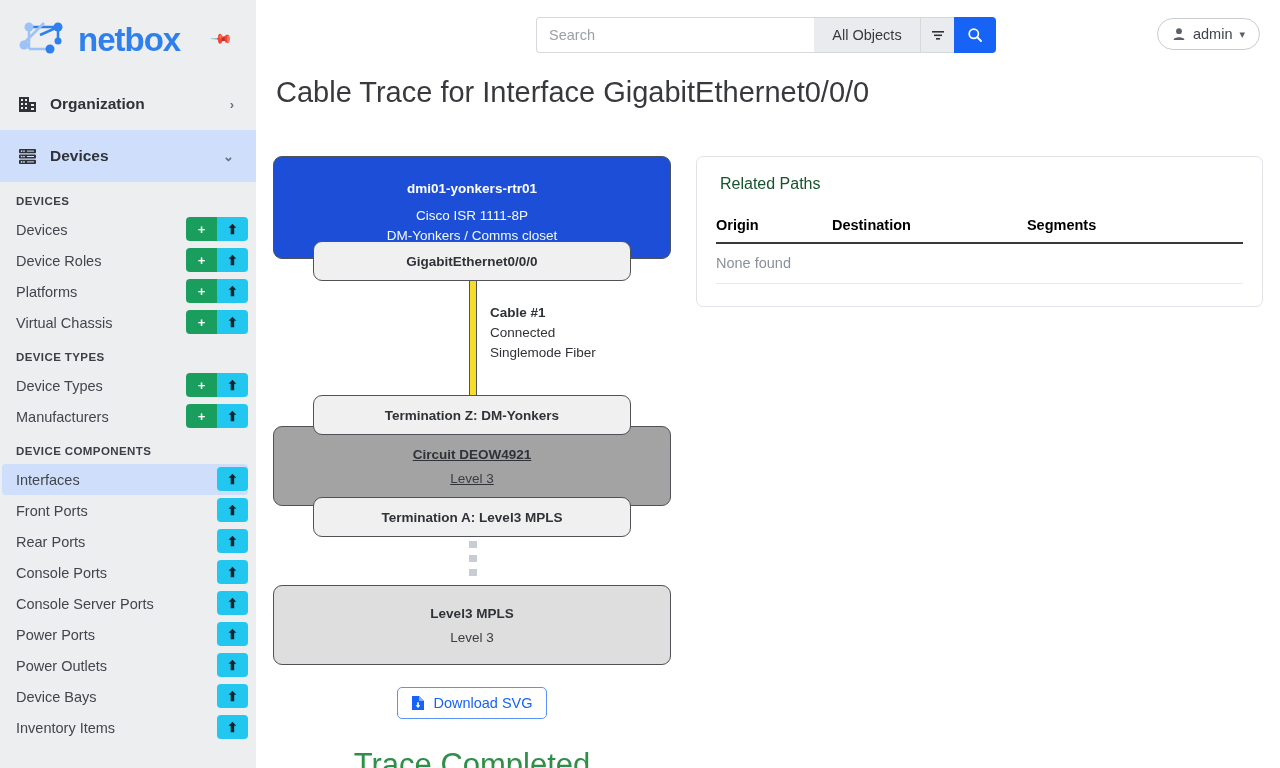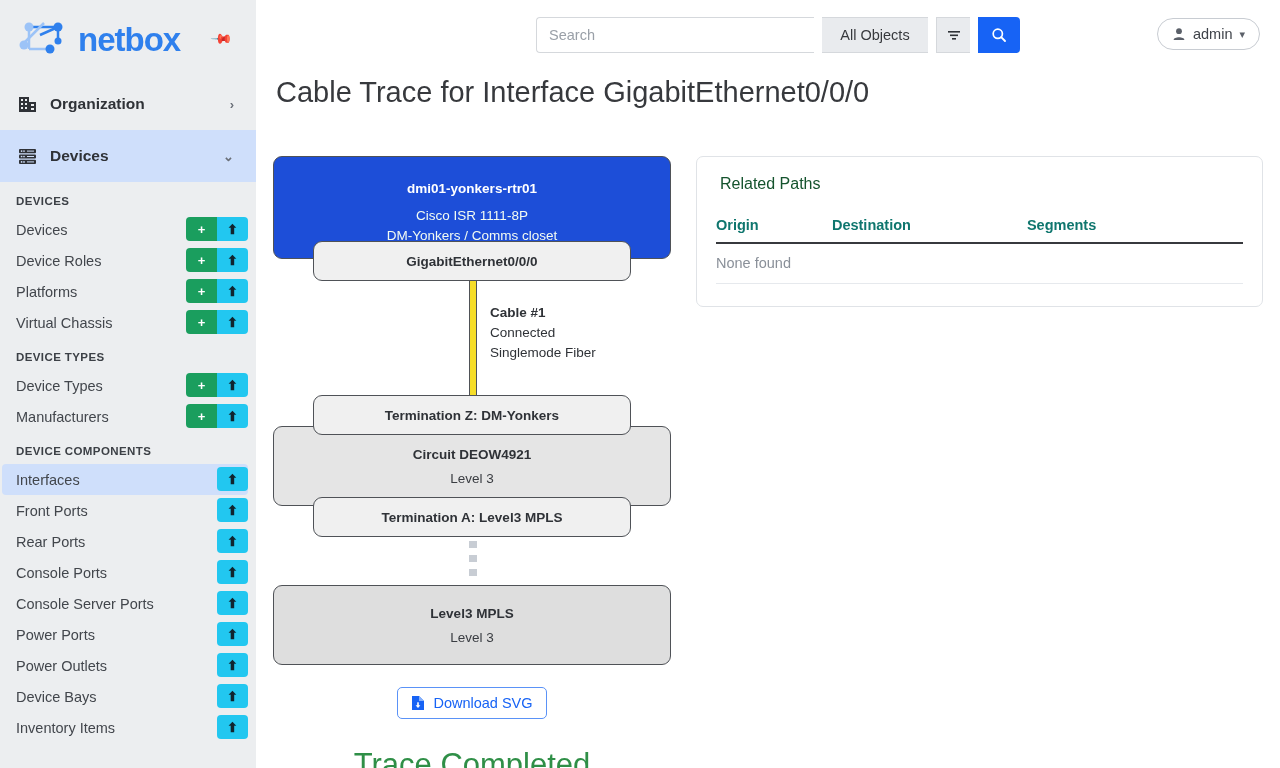--- a/index.html
+++ b/index.html
@@ -90,21 +90,21 @@
 
   
   #topbar {
     position: absolute; left: 256px; top: 0;
     width: 1024px; height: 70px;
     background: #ffffff;
   }
   .search-wrap {
     position: absolute; left: 280px; top: 17px;
     display: flex; height: 44px;
-    border-radius: 0; overflow: hidden; gap: 8px;
+    border-radius: 0; overflow: hidden;
   }
   .search-input {
     width: 278px; height: 36px;
     border: 1px solid #d5d8dc; border-right: none;
     border-radius: 4px 0 0 4px;
     padding: 0 12px; font-size: 14.5px;
     font-family: "Liberation Sans", sans-serif;
     color: #37393d; outline: none; background: #fff;
   }
   .search-input::placeholder { color: #9aa0a8; }
@@ -173,27 +173,27 @@
 
   .node-term {
     background: #f0f0f0;
     color: #2f3237;
     width: 318px; height: 40px;
     margin-left: 40px;
     display: flex; align-items: center; justify-content: center;
     position: relative; z-index: 3;
   }
   .node-circuit {
-    background: #e5e5e5;
+    background: #a3a3a3;
     color: #2f3237;
     height: 80px;
     margin-top: -9px; margin-bottom: -9px;
     display: flex; flex-direction: column;
     align-items: center; justify-content: center;
-    position: relative; z-index: 1;
+    position: relative; z-index: 1; text-decoration: underline;
   }
   .node-circuit .n-sub { margin-top: 9px; color: #3a3d42; }
   .node-endpoint {
     background: #dedede;
     color: #2f3237;
     height: 80px;
     display: flex; flex-direction: column;
     align-items: center; justify-content: center;
   }
   .node-endpoint .n-sub { margin-top: 9px; color: #3a3d42; }
@@ -252,21 +252,21 @@
     border-radius: 7px;
     padding: 18px 19px 22px 19px;
   }
   .card-title {
     font-size: 16px; font-weight: 400; color: #14532d;
     margin: 0 0 24px 4px;
   }
   table.paths { width: 100%; border-collapse: collapse; }
   table.paths th {
     text-align: left;
-    font-size: 14.5px; font-weight: 700; color: #0f766e;
+    font-size: 14.5px; font-weight: 700; color: #000000;
     padding: 0 0 9px 0;
     border-bottom: 2px solid #37393d;
   }
   table.paths td {
     font-size: 14.5px; color: #8a9099;
     padding: 11px 0 12px 0;
     border-bottom: 1px solid #e6e9ed;
   }
 </style>
 </head>

